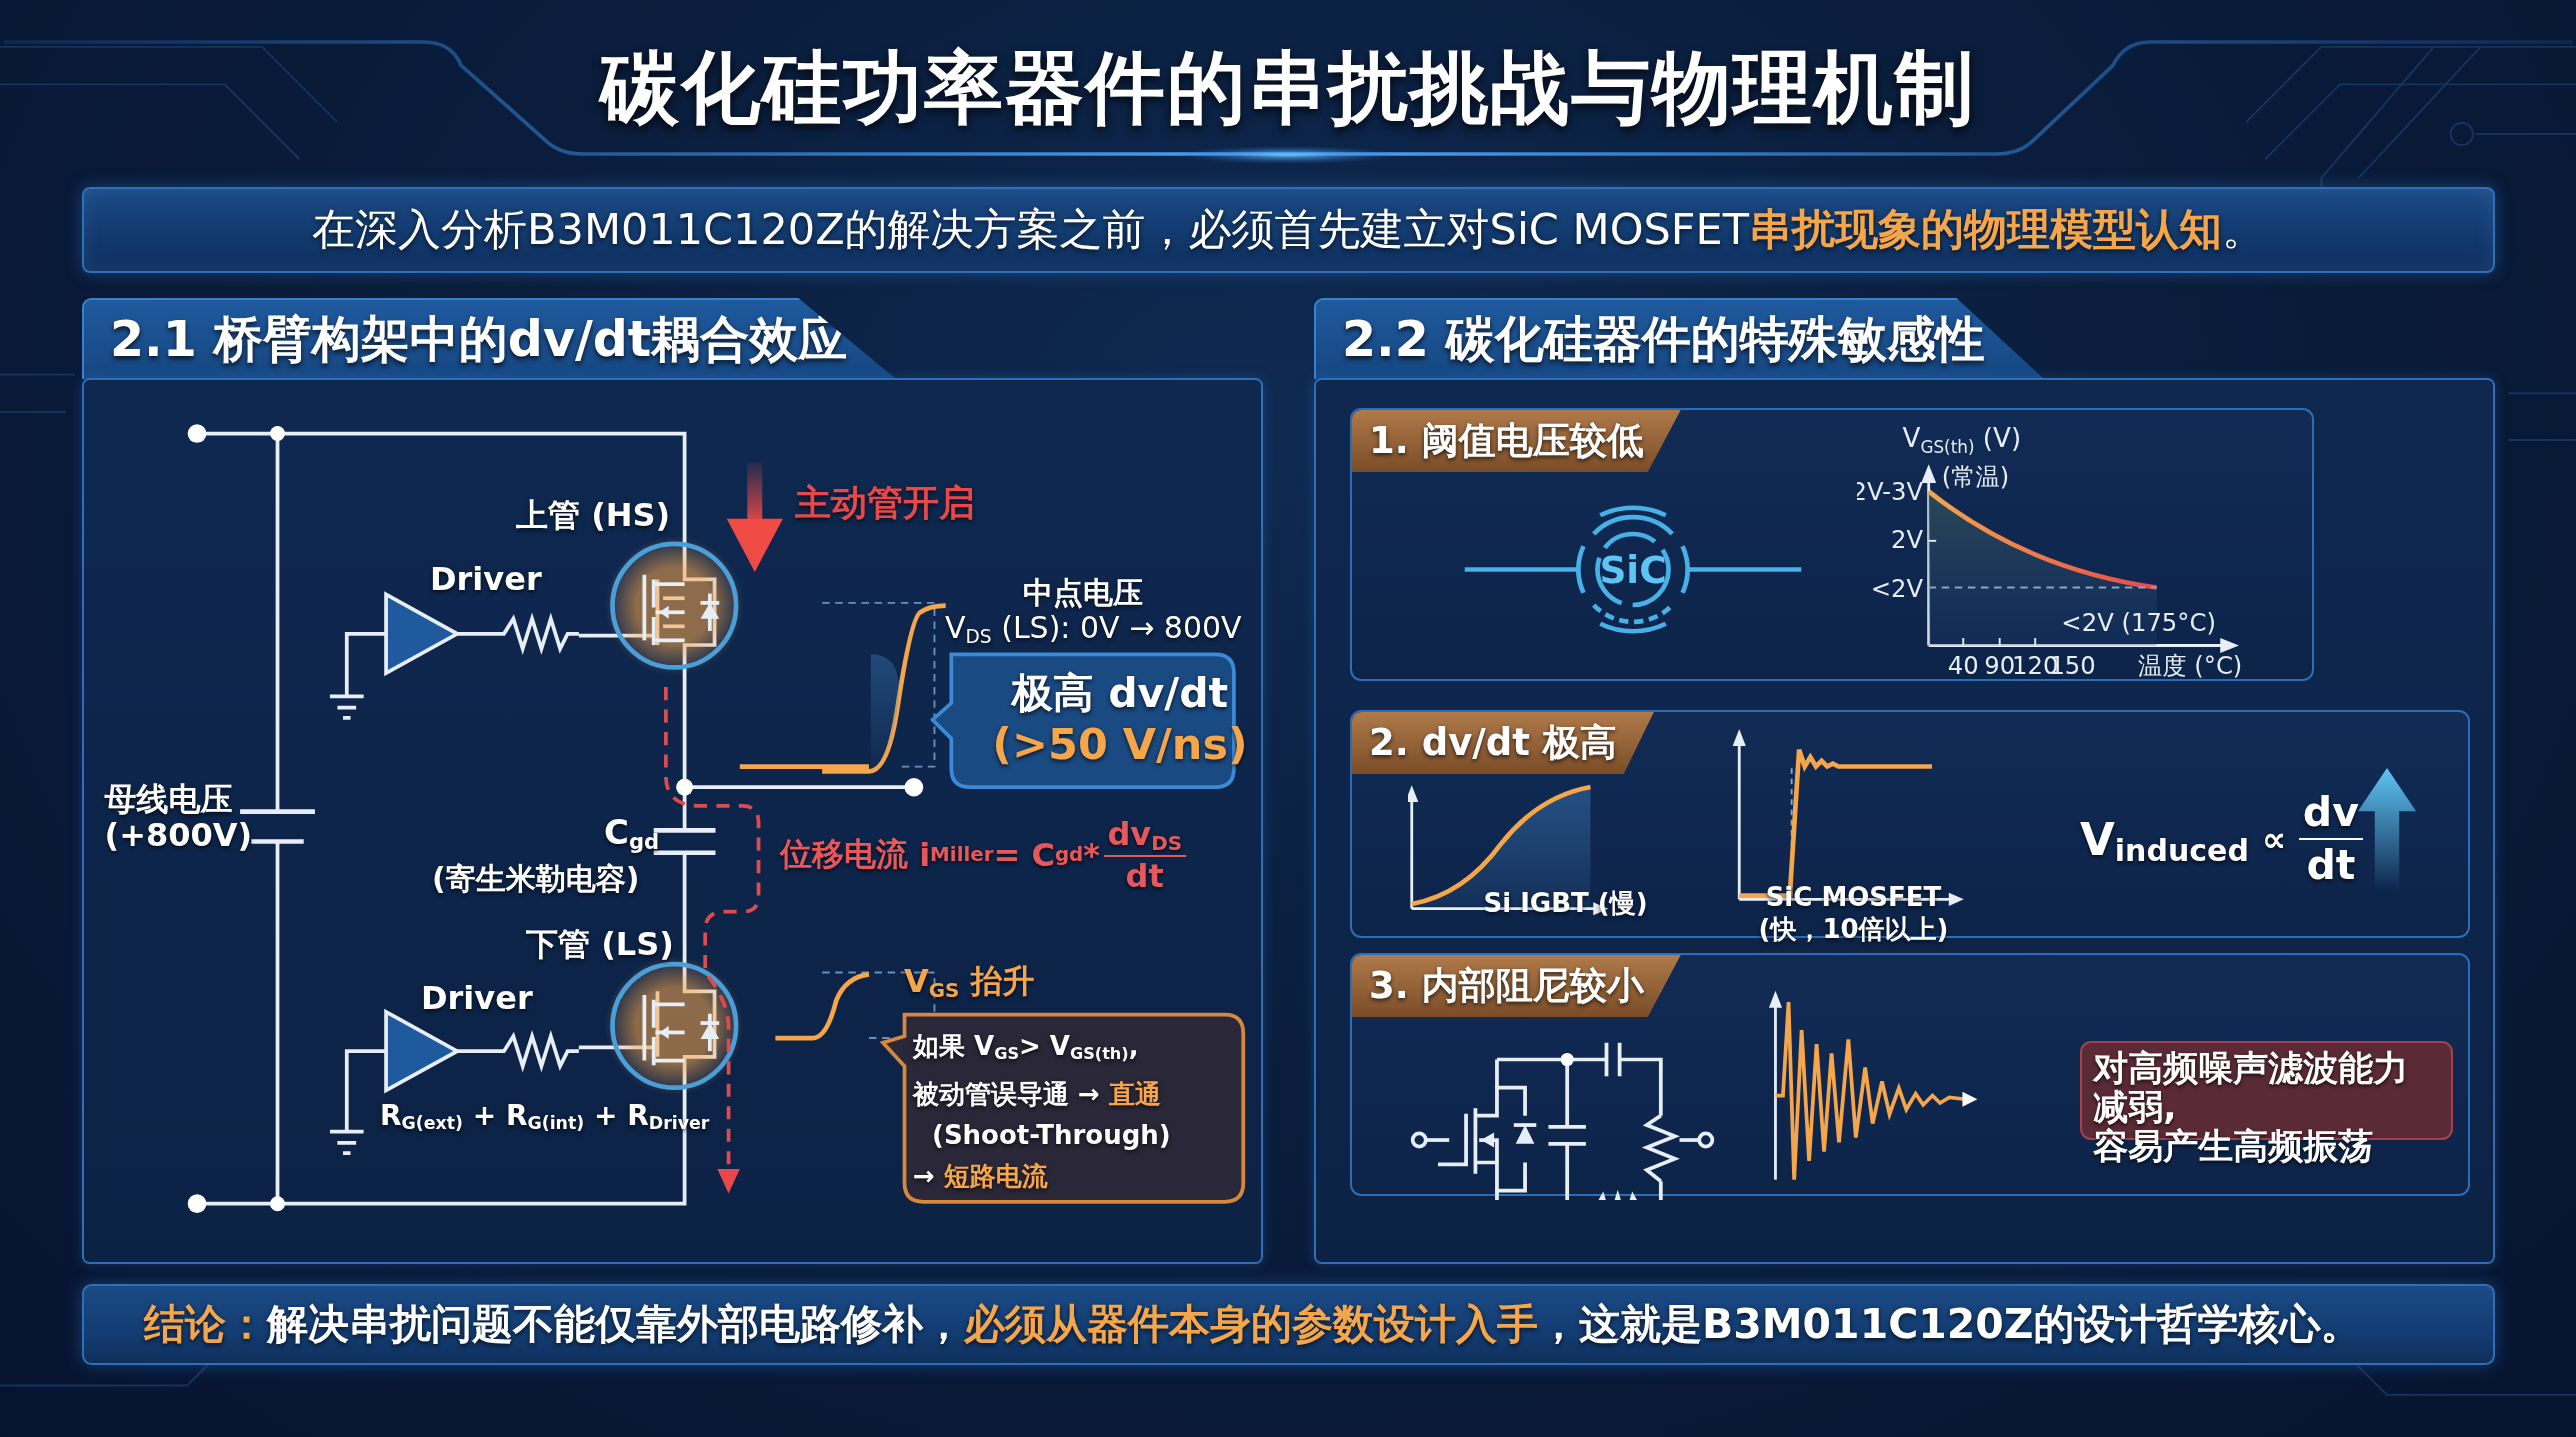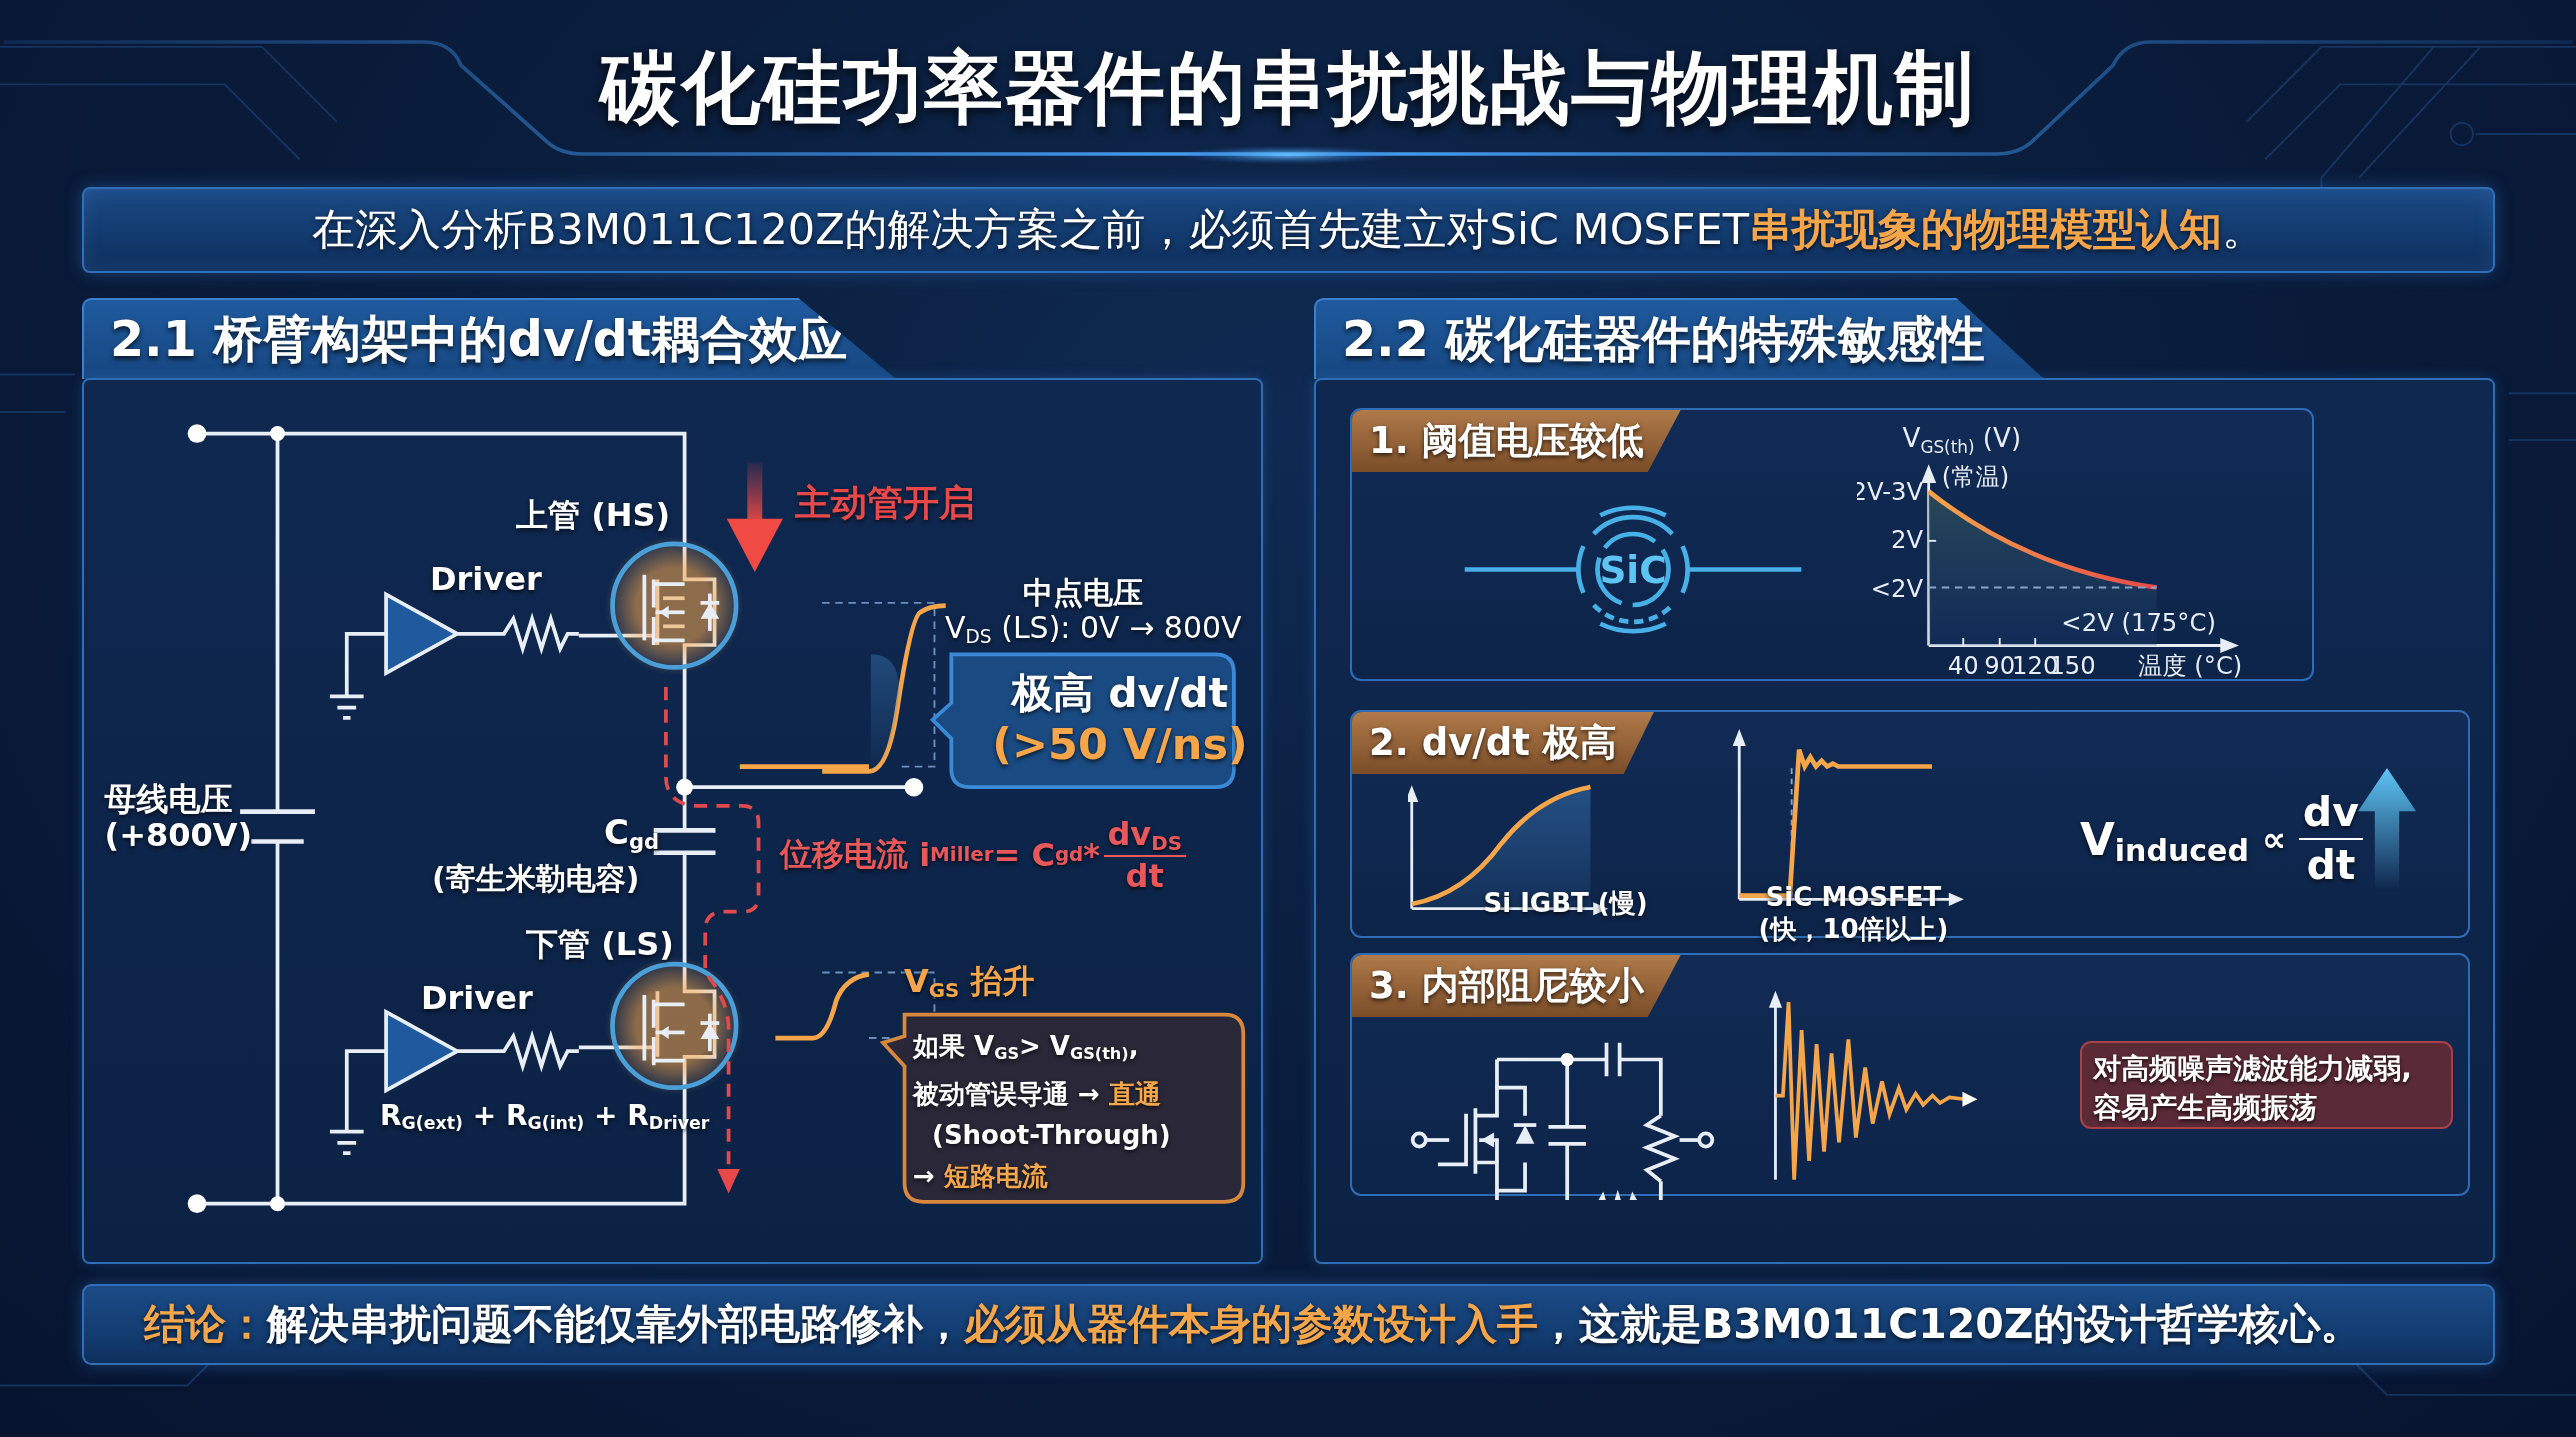--- a/index.html
+++ b/index.html
@@ -396,21 +396,21 @@
       <polygon points="78,126 92,118 92,134" fill="#e8eef6"></polygon>
       <circle cx="170" cy="40" r="7" fill="#fff"></circle>
       <circle cx="170" cy="200" r="7" fill="#fff"></circle>
     </svg>
     <svg width="337" height="215" viewBox="0 0 360 230" style="position:absolute; left:412px; top:19px;">
       <path d="M12 220 V30" stroke="#e8eef6" stroke-width="3"></path>
       <polygon points="5,36 19,36 12,18" fill="#e8eef6"></polygon>
       <path d="M12 130 H20 L26 30 L32 220 L40 60 L48 200 L56 75 L64 190 L72 85 L80 180 L90 70 L98 175 L108 100 L116 160 L126 115 L134 150 L144 122 L152 145 L162 128 L170 140 L180 130 L188 138 L198 132 L215 134" stroke="#f5a54a" stroke-width="4" fill="none"></path>
       <polygon points="212,126 212,142 228,134" fill="#ffffff"></polygon>
     </svg>
-    <div style="position:absolute; left:728px; top:86px; width:373px; height:88px; background:#5a2a36; border:2.8px solid #a84048; border-radius:11.2px; padding:5.6px 11.2px; font-size:28px; font-weight:bold; line-height:39px; text-shadow:0 1.9px 3.7px rgba(0,0,0,0.7);">
+    <div style="position:absolute; left:728px; top:86px; width:373px; height:99px; background:#5a2a36; border:2.8px solid #a84048; border-radius:11.2px; padding:5.6px 11.2px; font-size:35px; font-weight:bold; line-height:39px; text-shadow:0 1.9px 3.7px rgba(0,0,0,0.7);">
       <div>对高频噪声滤波能力减弱,</div>
       <div>容易产生高频振荡</div>
     </div>
   </div>
 </div>
 
 <div class="conclusion">
   <span class="hl">结论：</span>
     <span>解决串扰问题不能仅靠外部电路修补，</span>
     <span class="hl">必须从器件本身的参数设计入手</span>

